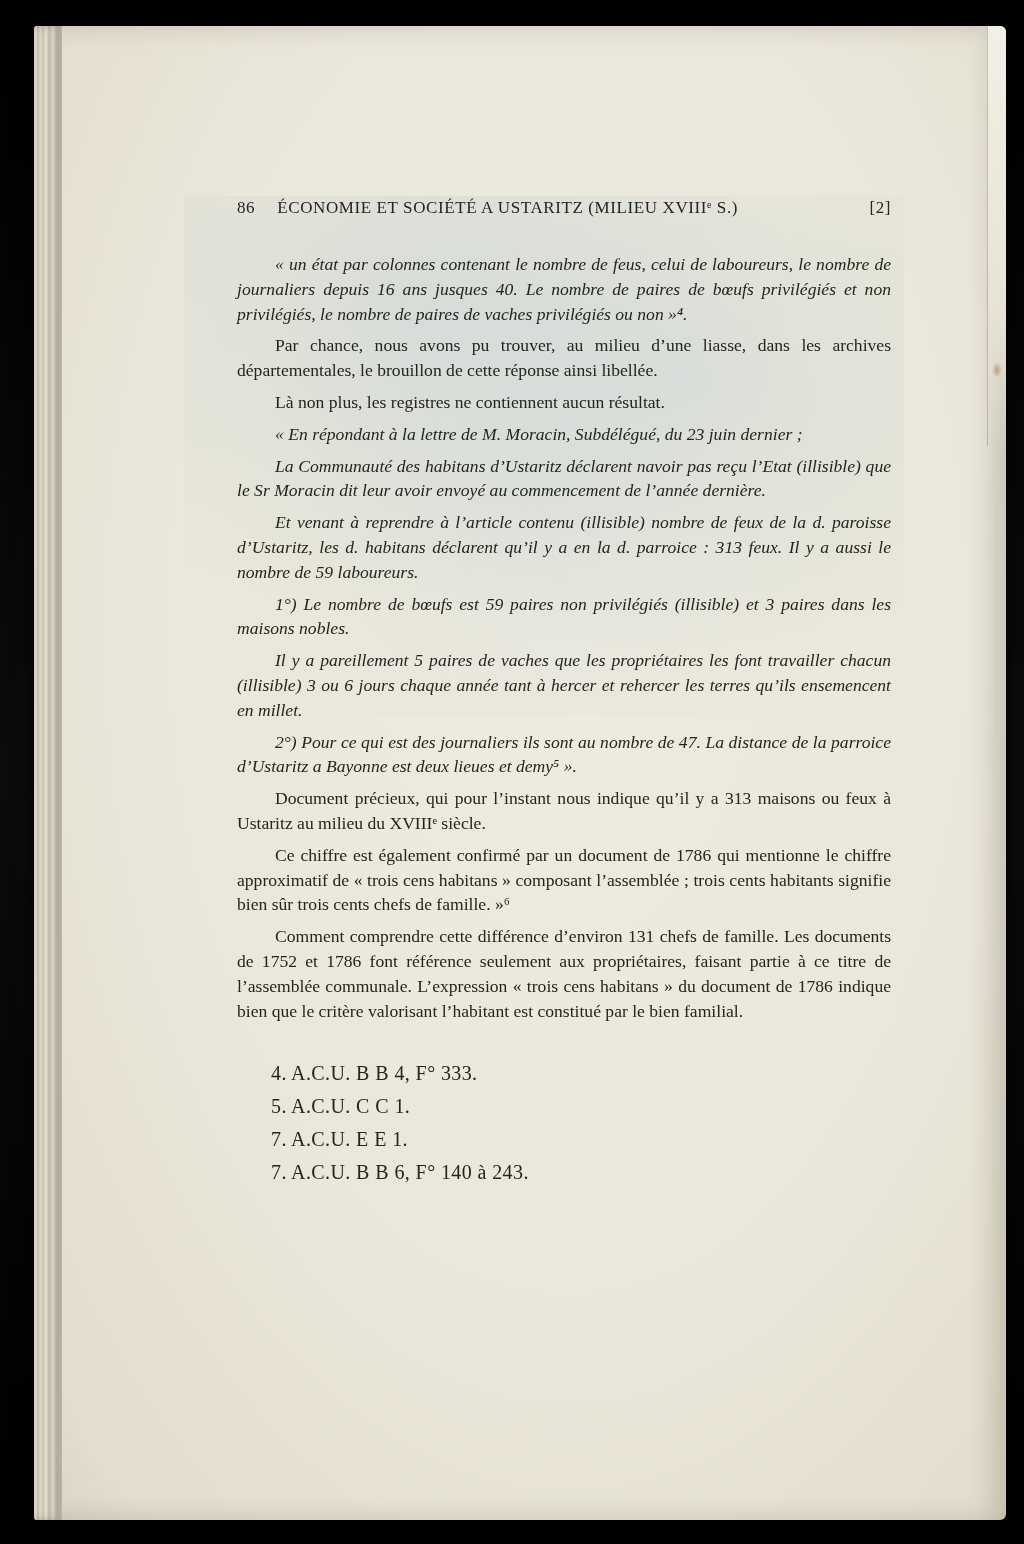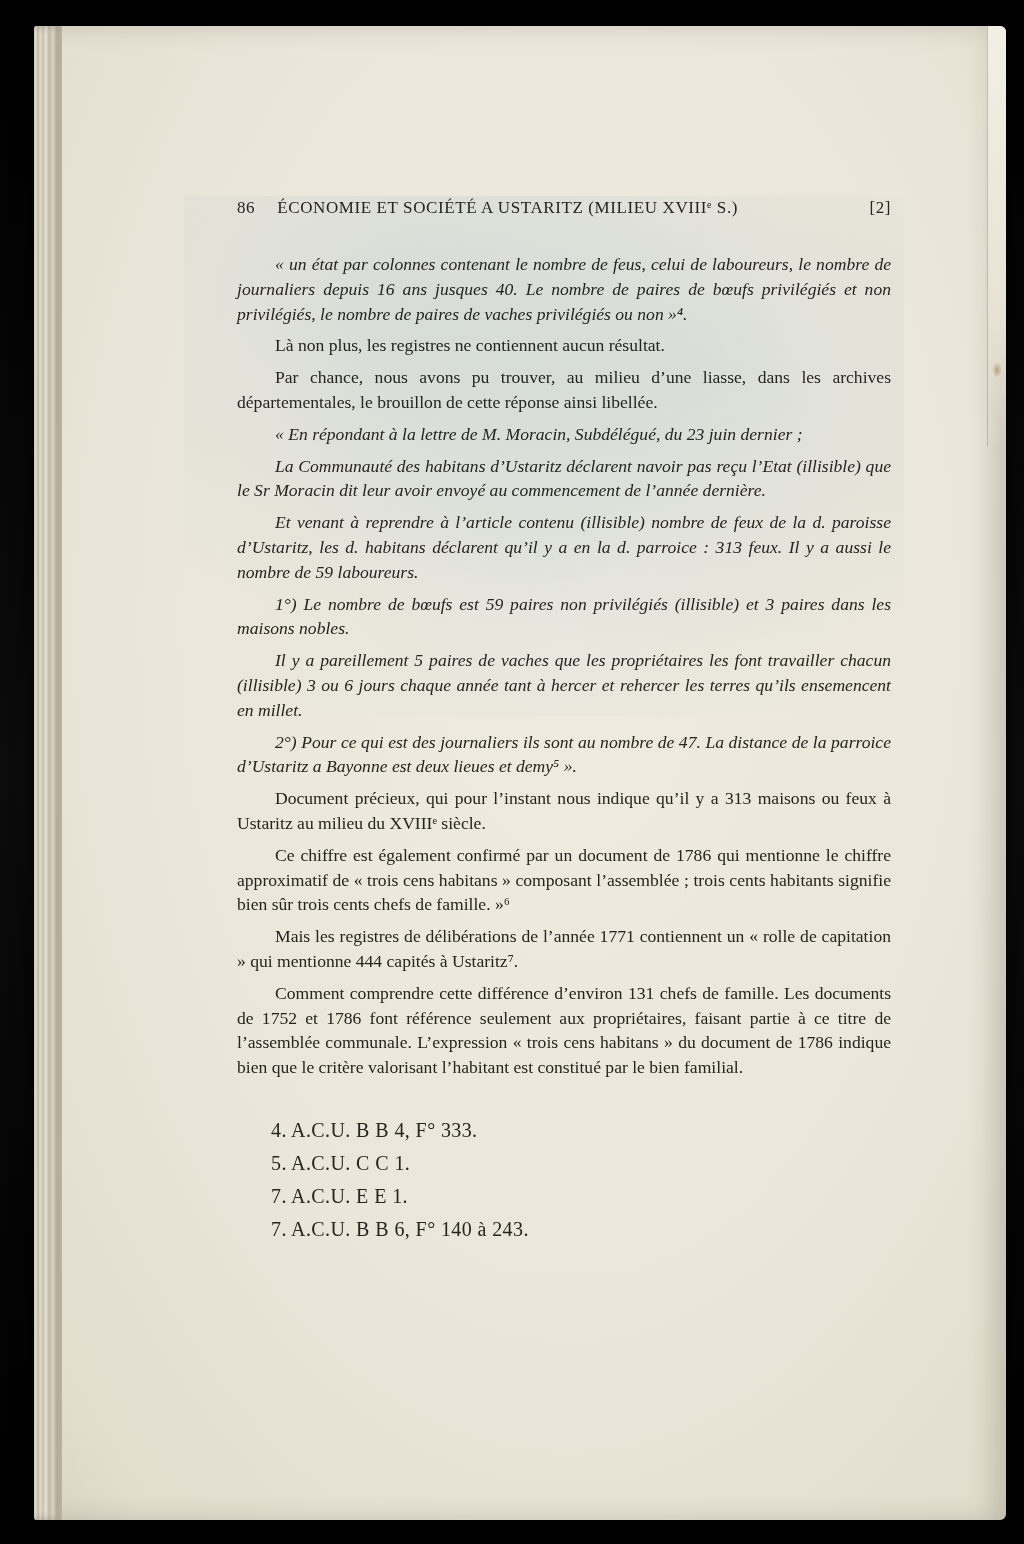--- a/index.html
+++ b/index.html
@@ -114,31 +114,30 @@
     <div class="text-block">
 
       <div class="page-header">
         <span class="pgnum">86</span>
         <span class="title">ÉCONOMIE ET SOCIÉTÉ A USTARITZ (MILIEU XVIIIᵉ S.)</span>
         <span class="bracket">[2]</span>
       </div>
 
       <div class="body-copy">
         <p class="it">« un état par colonnes contenant le nombre de feus, celui de laboureurs, le nombre de journaliers depuis 16 ans jusques 40. Le nombre de paires de bœufs privilégiés et non privilégiés, le nombre de paires de vaches privilégiés ou non »⁴.</p>
+        <p>Par chance, nous avons pu trouver, au milieu d’une liasse, dans les archives départementales, le brouillon de cette réponse ainsi libellée.</p>
         <p>Là non plus, les registres ne contiennent aucun résultat.</p>
-        <p>Par chance, nous avons pu trouver, au milieu d’une liasse, dans les archives départementales, le brouillon de cette réponse ainsi libellée.</p>
         <p class="it">« En répondant à la lettre de M. Moracin, Subdélégué, du 23 juin dernier ;</p>
         <p class="it">La Communauté des habitans d’Ustaritz déclarent navoir pas reçu l’Etat (illisible) que le Sr Moracin dit leur avoir envoyé au commencement de l’année dernière.</p>
         <p class="it">Et venant à reprendre à l’article contenu (illisible) nombre de feux de la d. paroisse d’Ustaritz, les d. habitans déclarent qu’il y a en la d. parroice : 313 feux. Il y a aussi le nombre de 59 laboureurs.</p>
         <p class="it">1°) Le nombre de bœufs est 59 paires non privilégiés (illisible) et 3 paires dans les maisons nobles.</p>
         <p class="it">Il y a pareillement 5 paires de vaches que les propriétaires les font travailler chacun (illisible) 3 ou 6 jours chaque année tant à hercer et rehercer les terres qu’ils ensemencent en millet.</p>
         <p class="it">2°) Pour ce qui est des journaliers ils sont au nombre de 47. La distance de la parroice d’Ustaritz a Bayonne est deux lieues et demy⁵ ».</p>
         <p>Document précieux, qui pour l’instant nous indique qu’il y a 313 maisons ou feux à Ustaritz au milieu du XVIIIᵉ siècle.</p>
         <p>Ce chiffre est également confirmé par un document de 1786 qui mentionne le chiffre approximatif de « trois cens habitans » composant l’assemblée ; trois cents habitants signifie bien sûr trois cents chefs de famille. »⁶</p>
-        <p>Mais les registres de délibérations de l’année 1771 contiennent un « rolle de capitation » qui mentionne 444 capités à Ustaritz⁷.</p>
         <p>Comment comprendre cette différence d’environ 131 chefs de famille. Les documents de 1752 et 1786 font référence seulement aux propriétaires, faisant partie à ce titre de l’assemblée communale. L’expression « trois cens habitans » du document de 1786 indique bien que le critère valorisant l’habitant est constitué par le bien familial.</p>
       </div>
 
       <div class="footnotes">
         <div class="footnote">4.  A.C.U. B B 4, F° 333.</div>
         <div class="footnote">5.  A.C.U. C C 1.</div>
         <div class="footnote">7.  A.C.U. E E 1.</div>
         <div class="footnote">7.  A.C.U. B B 6, F° 140 à 243.</div>
       </div>
 

